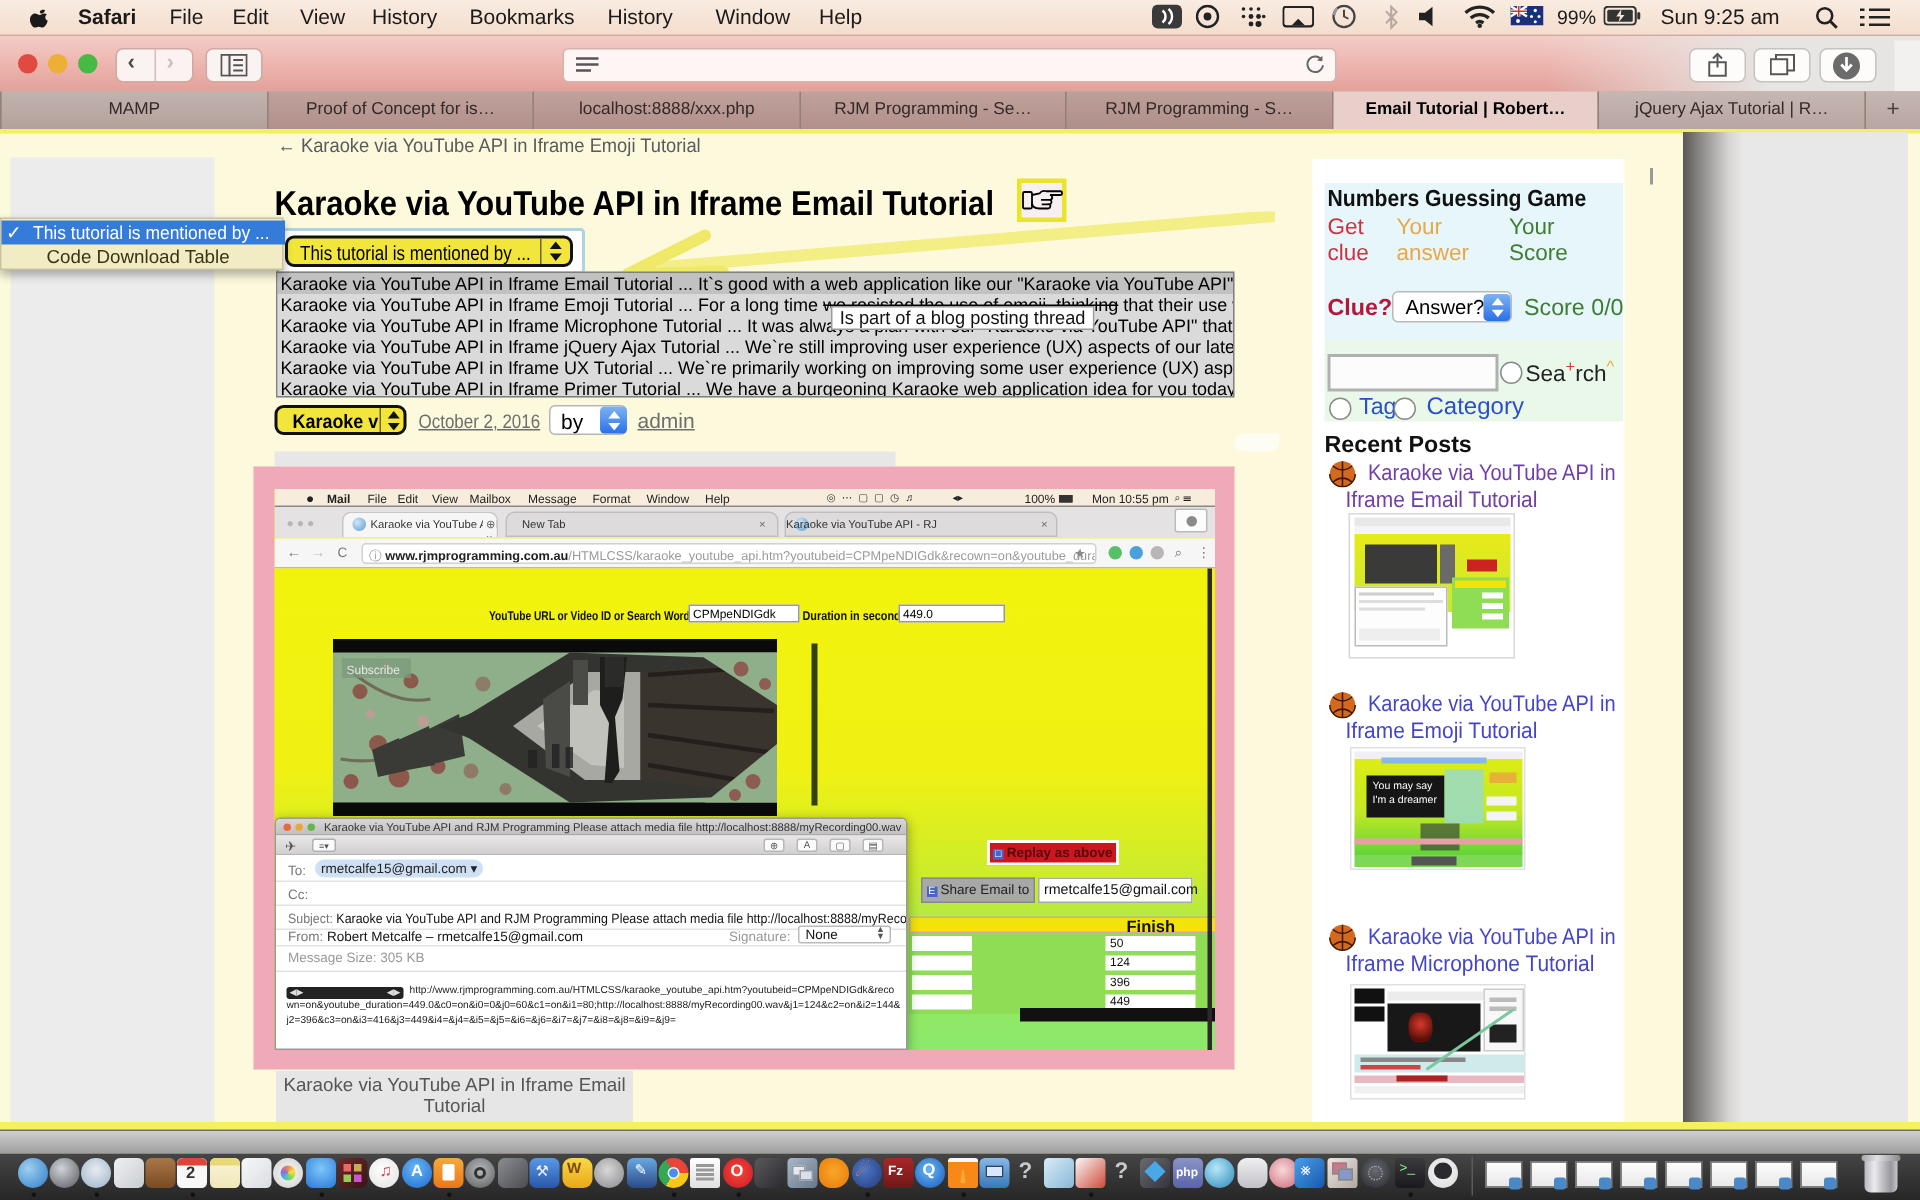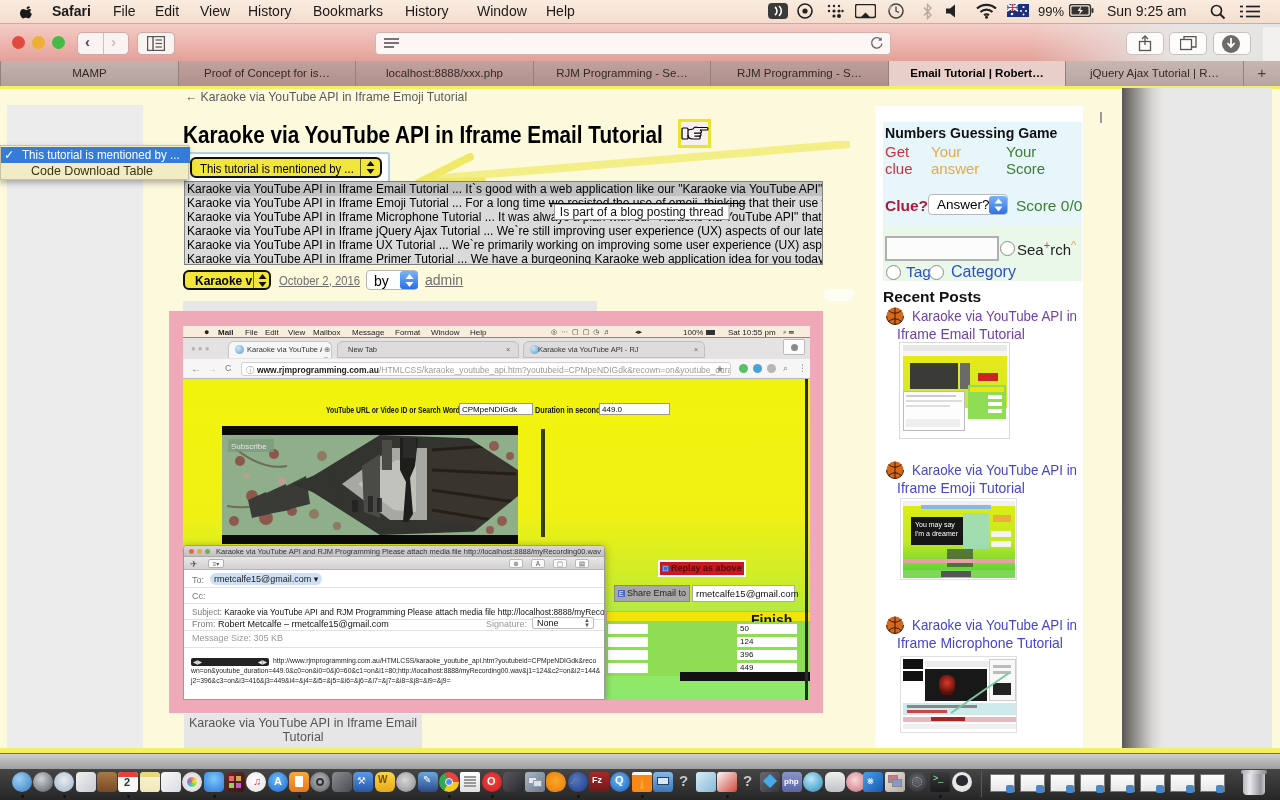--- a/index.html
+++ b/index.html
@@ -266,38 +266,38 @@
         <span class="abs" style="left:82px;top:2px;">Edit</span>
         <span class="abs" style="left:105px;top:2px;">View</span>
         <span class="abs" style="left:130px;top:2px;">Mailbox</span>
         <span class="abs" style="left:169px;top:2px;">Message</span>
         <span class="abs" style="left:212px;top:2px;">Format</span>
         <span class="abs" style="left:248px;top:2px;">Window</span>
         <span class="abs" style="left:287px;top:2px;">Help</span>
         <span class="abs" style="left:368px;top:2px;color:#333;font-size:7px;letter-spacing:4px;">◎⋯▢▢◷♬</span>
         <span class="abs" style="left:452px;top:2px;font-size:7px;">◂▸</span>
         <span class="abs" style="left:500px;top:2px;">100% <span style="display:inline-block;width:9px;height:5px;background:#333;border:1px solid #333;"></span></span>
-        <span class="abs" style="left:545px;top:2px;">Sat 10:55 pm</span>
+        <span class="abs" style="left:545px;top:2px;">Mon 10:55 pm</span>
         <span class="abs" style="left:600px;top:2px;font-size:7px;">⌕ ☰</span>
       </div>
 
       <div class="abs" style="left:0;top:12px;width:627px;height:21px;background:#e4e2e2;">
         <span class="abs" style="left:8px;top:6px;color:#b5b5b5;font-size:8px;letter-spacing:2px;">●●●</span>
         <div class="abs" style="left:45px;top:3px;width:104px;height:17px;background:#f7f6f6;border-radius:6px 6px 0 0;border:1px solid #c6c4c4;border-bottom:none;overflow:hidden;">
           <div class="abs" style="left:6px;top:3px;width:9px;height:9px;border-radius:50%;background:radial-gradient(circle at 35% 35%,#cfe6f5,#5a9bd4);"></div>
           <span class="abs" style="left:18px;top:3px;font-size:7.5px;color:#333;white-space:nowrap;">Karaoke via YouTube API -</span>
           <span class="abs" style="left:93px;top:3px;font-size:7.5px;color:#666;background:#f7f6f6;padding:0 2px;">⊕ ×</span>
         </div>
         <div class="abs" style="left:154px;top:3px;width:182px;height:17px;background:#dddbdb;border-radius:6px 6px 0 0;border:1px solid #c0bebe;">
           <span class="abs" style="left:10px;top:3px;font-size:7.5px;color:#333;">New Tab</span>
           <span class="abs" style="left:168px;top:3px;font-size:7.5px;color:#666;">×</span>
         </div>
         <div class="abs" style="left:340px;top:3px;width:182px;height:17px;background:#dddbdb;border-radius:6px 6px 0 0;border:1px solid #c0bebe;overflow:hidden;">
           <div class="abs" style="left:6px;top:3px;width:9px;height:9px;border-radius:50%;background:radial-gradient(circle at 35% 35%,#cfe6f5,#5a9bd4);"></div>
-          <span class="abs" style="left:14px;top:3px;font-size:7.5px;color:#333;white-space:nowrap;text-align:right;">Karaoke via YouTube API - RJ</span>
+          <span class="abs" style="left:0;top:3px;font-size:7.5px;color:#333;white-space:nowrap;text-align:right;">Karaoke via YouTube API - RJ</span>
           <span class="abs" style="left:170px;top:3px;font-size:7.5px;color:#666;">×</span>
         </div>
         <div class="abs" style="left:600px;top:1px;width:22px;height:16px;background:#fbfbfb;border:1px solid #bbb;border-radius:2px;text-align:center;font-size:9px;color:#555;"><span style="display:inline-block;width:7px;height:7px;border-radius:50%;background:#8a8a8a;margin-top:4px;"></span></div>
       </div>
 
       <div class="abs" style="left:0;top:33px;width:627px;height:20px;background:#f7f6f6;border-bottom:1px solid #b9b7b7;">
         <span class="abs" style="left:8px;top:4px;font-size:10px;color:#7a7a7a;">←</span>
         <span class="abs" style="left:24px;top:4px;font-size:10px;color:#c0c0c0;">→</span>
         <span class="abs" style="left:42px;top:4px;font-size:9px;color:#7a7a7a;">C</span>
         <div class="abs" style="left:58px;top:3px;width:490px;height:14px;background:#fff;border:1px solid #d2d0d0;border-radius:3px;font-size:8.5px;color:#9a9a9a;white-space:nowrap;overflow:hidden;">
@@ -392,21 +392,21 @@
         </svg>
 
         <div class="abs" style="left:358px;top:50px;width:4px;height:108px;background:#35400e;"></div>
 
         <div class="abs" style="left:475px;top:181px;width:88px;height:17px;background:#cc1620;border:2px solid #fff;font-size:9px;color:#54090d;font-weight:bold;text-align:center;line-height:13px;white-space:nowrap;"><span style="background:#4767c8;color:#fff;font-size:7px;padding:0 1px;">□</span> Replay as above</div>
 
         <div class="abs" style="left:431px;top:206px;width:76px;height:17px;background:#a8a8a8;border:1px solid #888;font-size:9px;color:#222;text-align:center;line-height:15px;white-space:nowrap;"><span style="background:#4767c8;color:#fff;font-size:7px;padding:0 1px;">E</span> Share Email to</div>
         <div class="abs" style="left:509px;top:206px;width:103px;height:17px;background:#fff;border:1px solid #aaa;font-size:9.5px;color:#111;line-height:15px;padding-left:3px;">rmetcalfe15@gmail.com</div>
 
         <div class="abs" style="left:423px;top:232px;width:206px;height:11px;background:#f2e408;border:1px solid #caa;"></div>
-        <span class="abs" style="left:568px;top:233px;font-size:14px;color:#111;font-weight:bold;">Finish</span>
+        <span class="abs" style="left:568px;top:233px;font-size:11px;color:#111;font-weight:bold;">Finish</span>
         <div class="abs" style="left:423px;top:243px;width:206px;height:54px;background:#8fdc55;"></div>
         <div class="abs" style="left:425px;top:245px;width:40px;height:10px;background:#fff;"></div>
         <div class="abs" style="left:425px;top:258px;width:40px;height:10px;background:#fff;"></div>
         <div class="abs" style="left:425px;top:271px;width:40px;height:10px;background:#fff;"></div>
         <div class="abs" style="left:425px;top:284px;width:40px;height:10px;background:#fff;"></div>
         <div class="abs" style="left:554px;top:245px;width:60px;height:10px;background:#fff;font-size:8px;color:#111;padding-left:3px;">50</div>
         <div class="abs" style="left:554px;top:258px;width:60px;height:10px;background:#fff;font-size:8px;color:#111;padding-left:3px;">124</div>
         <div class="abs" style="left:554px;top:271px;width:60px;height:10px;background:#fff;font-size:8px;color:#111;padding-left:3px;">396</div>
         <div class="abs" style="left:554px;top:284px;width:60px;height:10px;background:#fff;font-size:8px;color:#111;padding-left:3px;">449</div>
         <div class="abs" style="left:497px;top:293px;width:132px;height:9px;background:#111;"></div>

